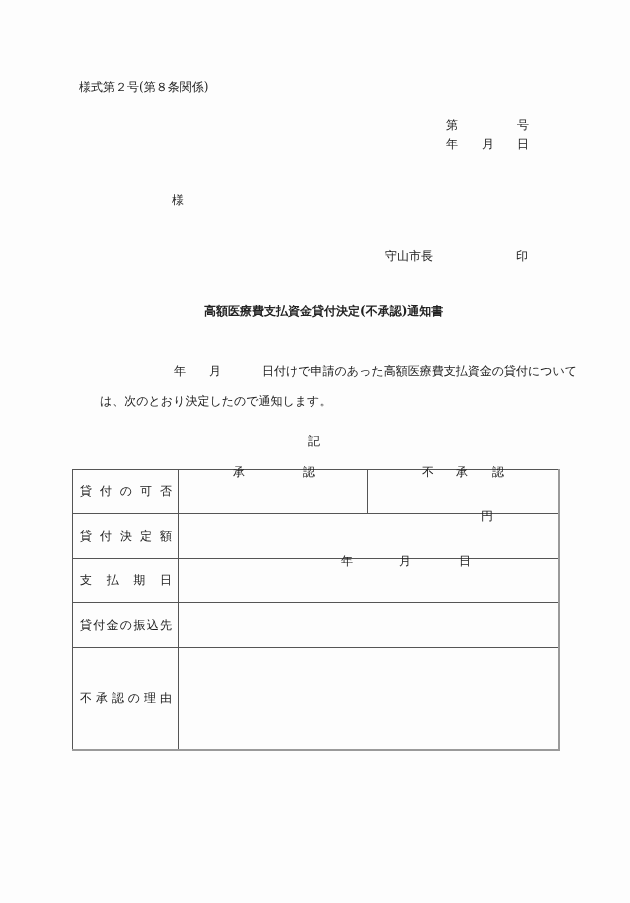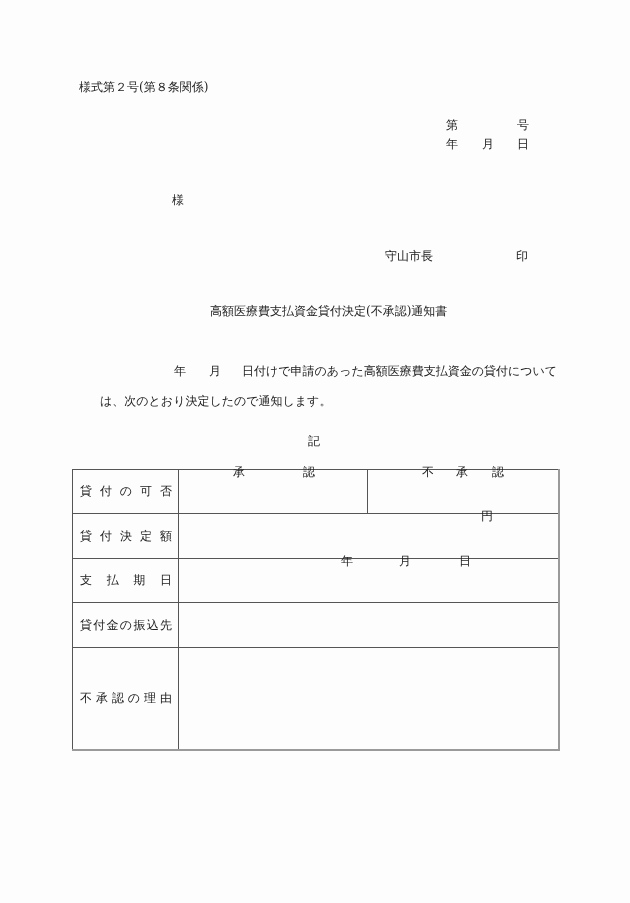--- a/index.html
+++ b/index.html
@@ -22,26 +22,26 @@
     .doc-no-label { left: 446px; top: 119px; }
     .doc-no-suffix { left: 517px; top: 119px; }
     .date-year { left: 446px; top: 138px; }
     .date-month { left: 482px; top: 138px; }
     .date-day { left: 517px; top: 138px; }
 
     .recipient-sama { left: 172px; top: 194px; }
     .issuer { left: 372px; top: 250px; margin-left: 13px; }
     .seal { left: 516px; top: 250px; }
 
-    .title { left: 210px; top: 305px; }
+    .title { left: 204px; top: 305px; font-weight: bold; }
 
     .body-line1 { left: 174px; top: 365px; }
     .body-line1 .y { position: absolute; left: 0; }
     .body-line1 .m { position: absolute; left: 35px; }
-    .body-line1 .rest { position: absolute; left: 68px; }
+    .body-line1 .rest { position: absolute; left: 88px; }
     .body-line2 { left: 100px; top: 395px; }
 
     .ki { left: 308px; top: 435px; }
 
     table.form-table {
       position: absolute;
       left: 72px;
       top: 469px;
       width: 486px;
       border-collapse: collapse;

